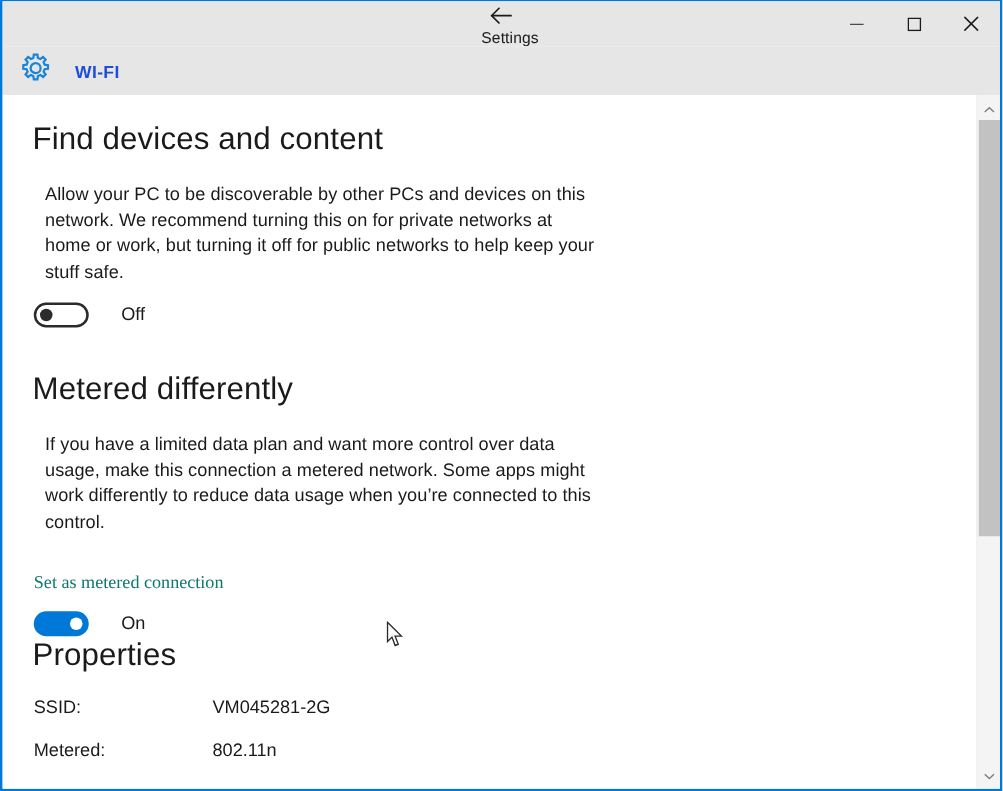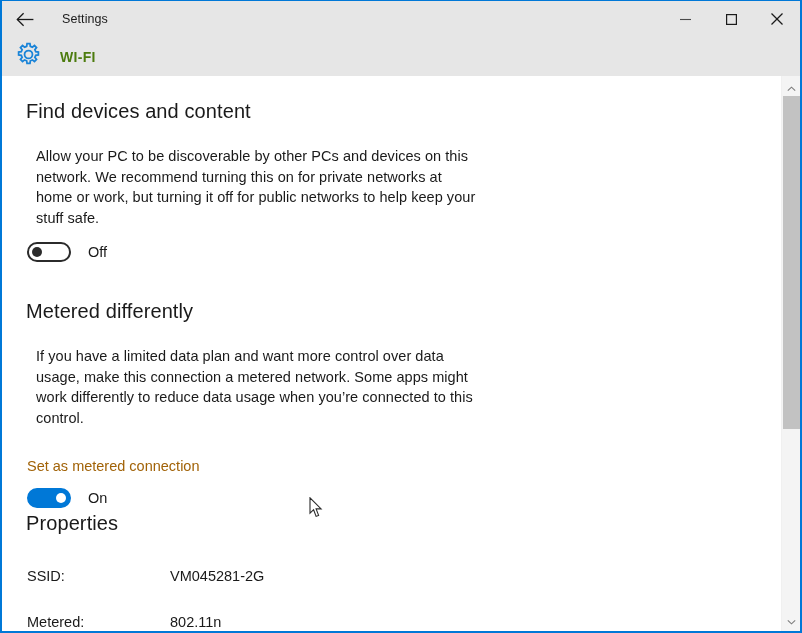--- a/index.html
+++ b/index.html
@@ -29,20 +29,21 @@
   
   .titlebar {
     position: absolute;
     left: 0;
     top: 0;
     right: 0;
     height: 36px;
     background: #e6e6e6;
     display: flex;
     align-items: center;
+    flex-direction: column;
   }
   .back-button {
     width: 46px;
     height: 34px;
     display: flex;
     align-items: center;
     justify-content: center;
     cursor: default;
   }
   .back-button svg { display: block; }
@@ -84,42 +85,42 @@
     width: 48px;
     display: flex;
     align-items: center;
     justify-content: center;
     padding-left: 4px;
     box-sizing: border-box;
   }
   .page-title {
     font-size: 14px;
     font-weight: bold;
-    color: #4d7c0f;
+    color: #1d4ed8;
     letter-spacing: 0.3px;
     margin-left: 10px;
     text-align: center;
   }
 
   
   .content {
     position: absolute;
     left: 0;
     top: 75px;
     right: 19px;
     bottom: 0;
     background: #ffffff;
     overflow: hidden;
   }
   .content-inner {
     padding: 20px 24px 0 24px;
   }
 
   h2.section-title {
-    font-size: 20px;
+    font-size: 25px;
     font-weight: normal;
     color: #1a1a1a;
     margin: 0;
     line-height: 30px;
     letter-spacing: 0.1px;
   }
   p.section-body {
     font-size: 14.5px;
     color: #1a1a1a;
     line-height: 20.5px;
@@ -167,35 +168,36 @@
     right: 3px;
     top: 3px;
     width: 10px;
     height: 10px;
     border-radius: 50%;
     background: #ffffff;
   }
   .toggle-label {
     font-size: 14.5px;
     color: #1a1a1a;
-    margin-left: 17px;
+    margin-left: 26px;
   }
 
   .field-label {
     font-size: 14.5px;
-    color: #a16207;
+    color: #0f766e;
     margin: 0 0 0 1px;
+    font-family: Liberation Serif, serif;
   }
   .metered-label { margin-top: 30px; }
 
   
   .properties-title { margin-top: 40px; }
   .prop-row {
     display: flex;
-    margin-top: 30px;
+    margin-top: 19px;
     margin-left: 1px;
     font-size: 14.5px;
     color: #1a1a1a;
   }
   .prop-key { width: 143px; flex: 0 0 auto; }
   .prop-val { }
 
   
   .scrollbar {
     position: absolute;

